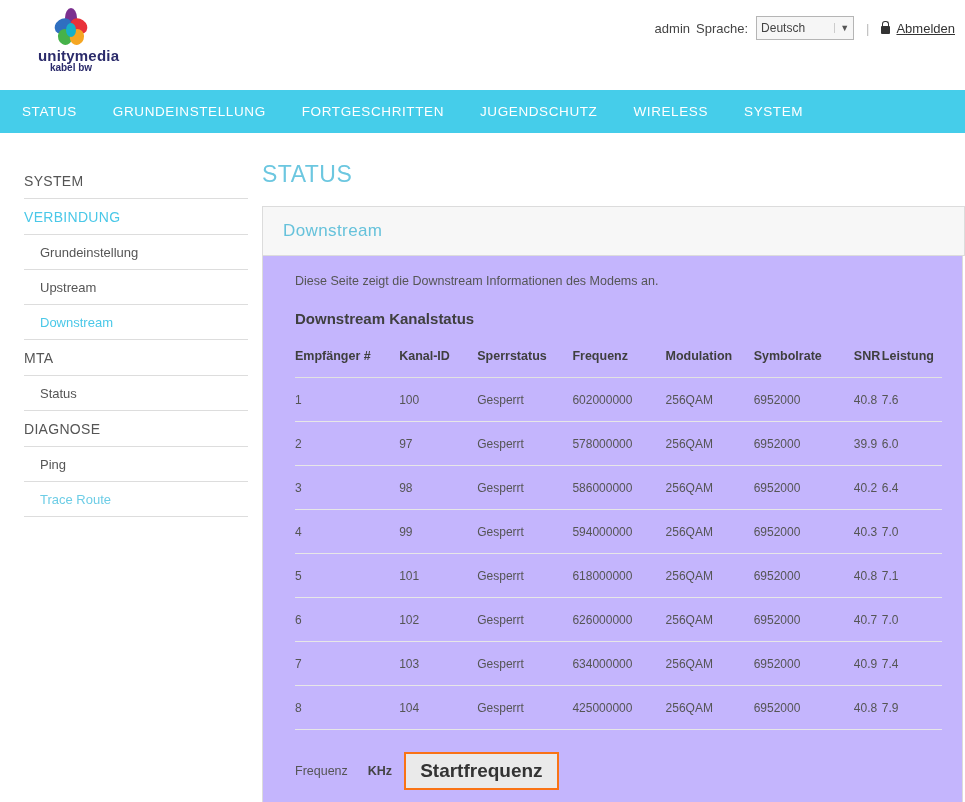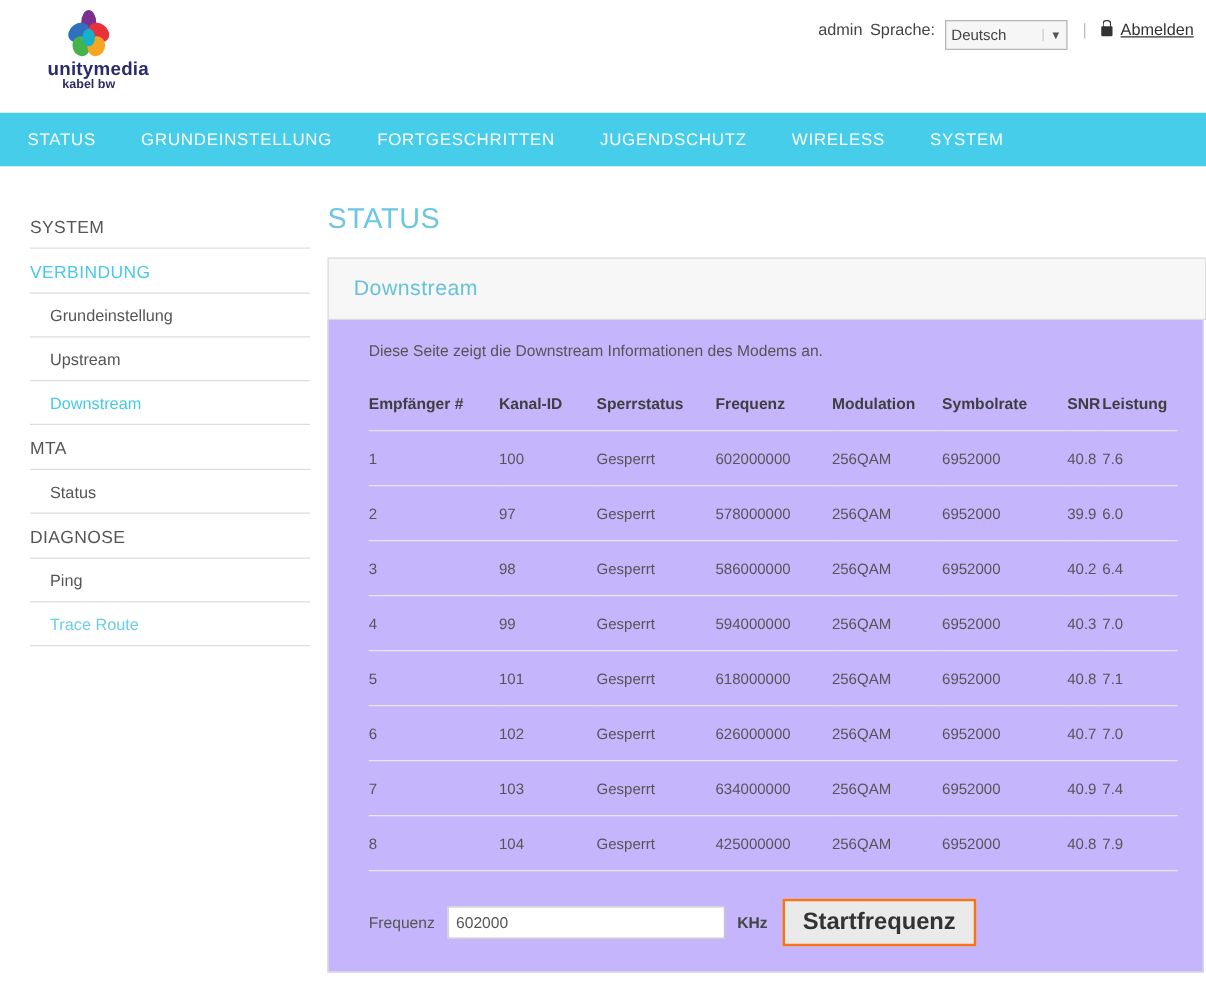--- a/index.html
+++ b/index.html
@@ -44,21 +44,21 @@
     font-weight: bold;
     color: #2b2b6b;
     line-height: 11px;
   }
 
   .header-right {
     position: absolute;
     right: 10px;
     top: 16px;
     display: flex;
-    align-items: flex-start;
+    align-items: center;
     font-size: 13px;
     color: #444;
   }
   .header-right .admin-label { margin-right: 6px; }
   .header-right .sprache-label { margin-right: 8px; }
   .lang-select {
     width: 98px;
     height: 24px;
     border: 1px solid #b5b5b5;
     background: #f6f6f6;
@@ -320,20 +320,21 @@
   </div>
 
   <div class="content">
     <div class="page-title">STATUS</div>
 
     <div class="panel-head">Downstream</div>
     <div class="panel">
       <div class="panel-body">
 
         <div class="intro">Diese Seite zeigt die Downstream Informationen des Modems an.</div>
+        <div class="section-title">Downstream Kanalstatus</div>
 
         <table class="chan">
           <thead>
             <tr>
               <th>Empfänger #</th>
               <th>Kanal-ID</th>
               <th>Sperrstatus</th>
               <th>Frequenz</th>
               <th>Modulation</th>
               <th>Symbolrate</th>
@@ -420,21 +421,20 @@
               <td>256QAM</td>
               <td>6952000</td>
               <td>40.8</td>
               <td>7.9</td>
             </tr>
           </tbody>
         </table>
 
         <div class="freq-row">
           <span class="freq-label">Frequenz</span>
-          <input class="freq-input" type="text" value="602000" style="">
           <span class="freq-unit">KHz</span>
           <button class="btn-start">Startfrequenz</button>
         </div>
 
       </div>
     </div>
   </div>
 </div>
 
 </body></html>

